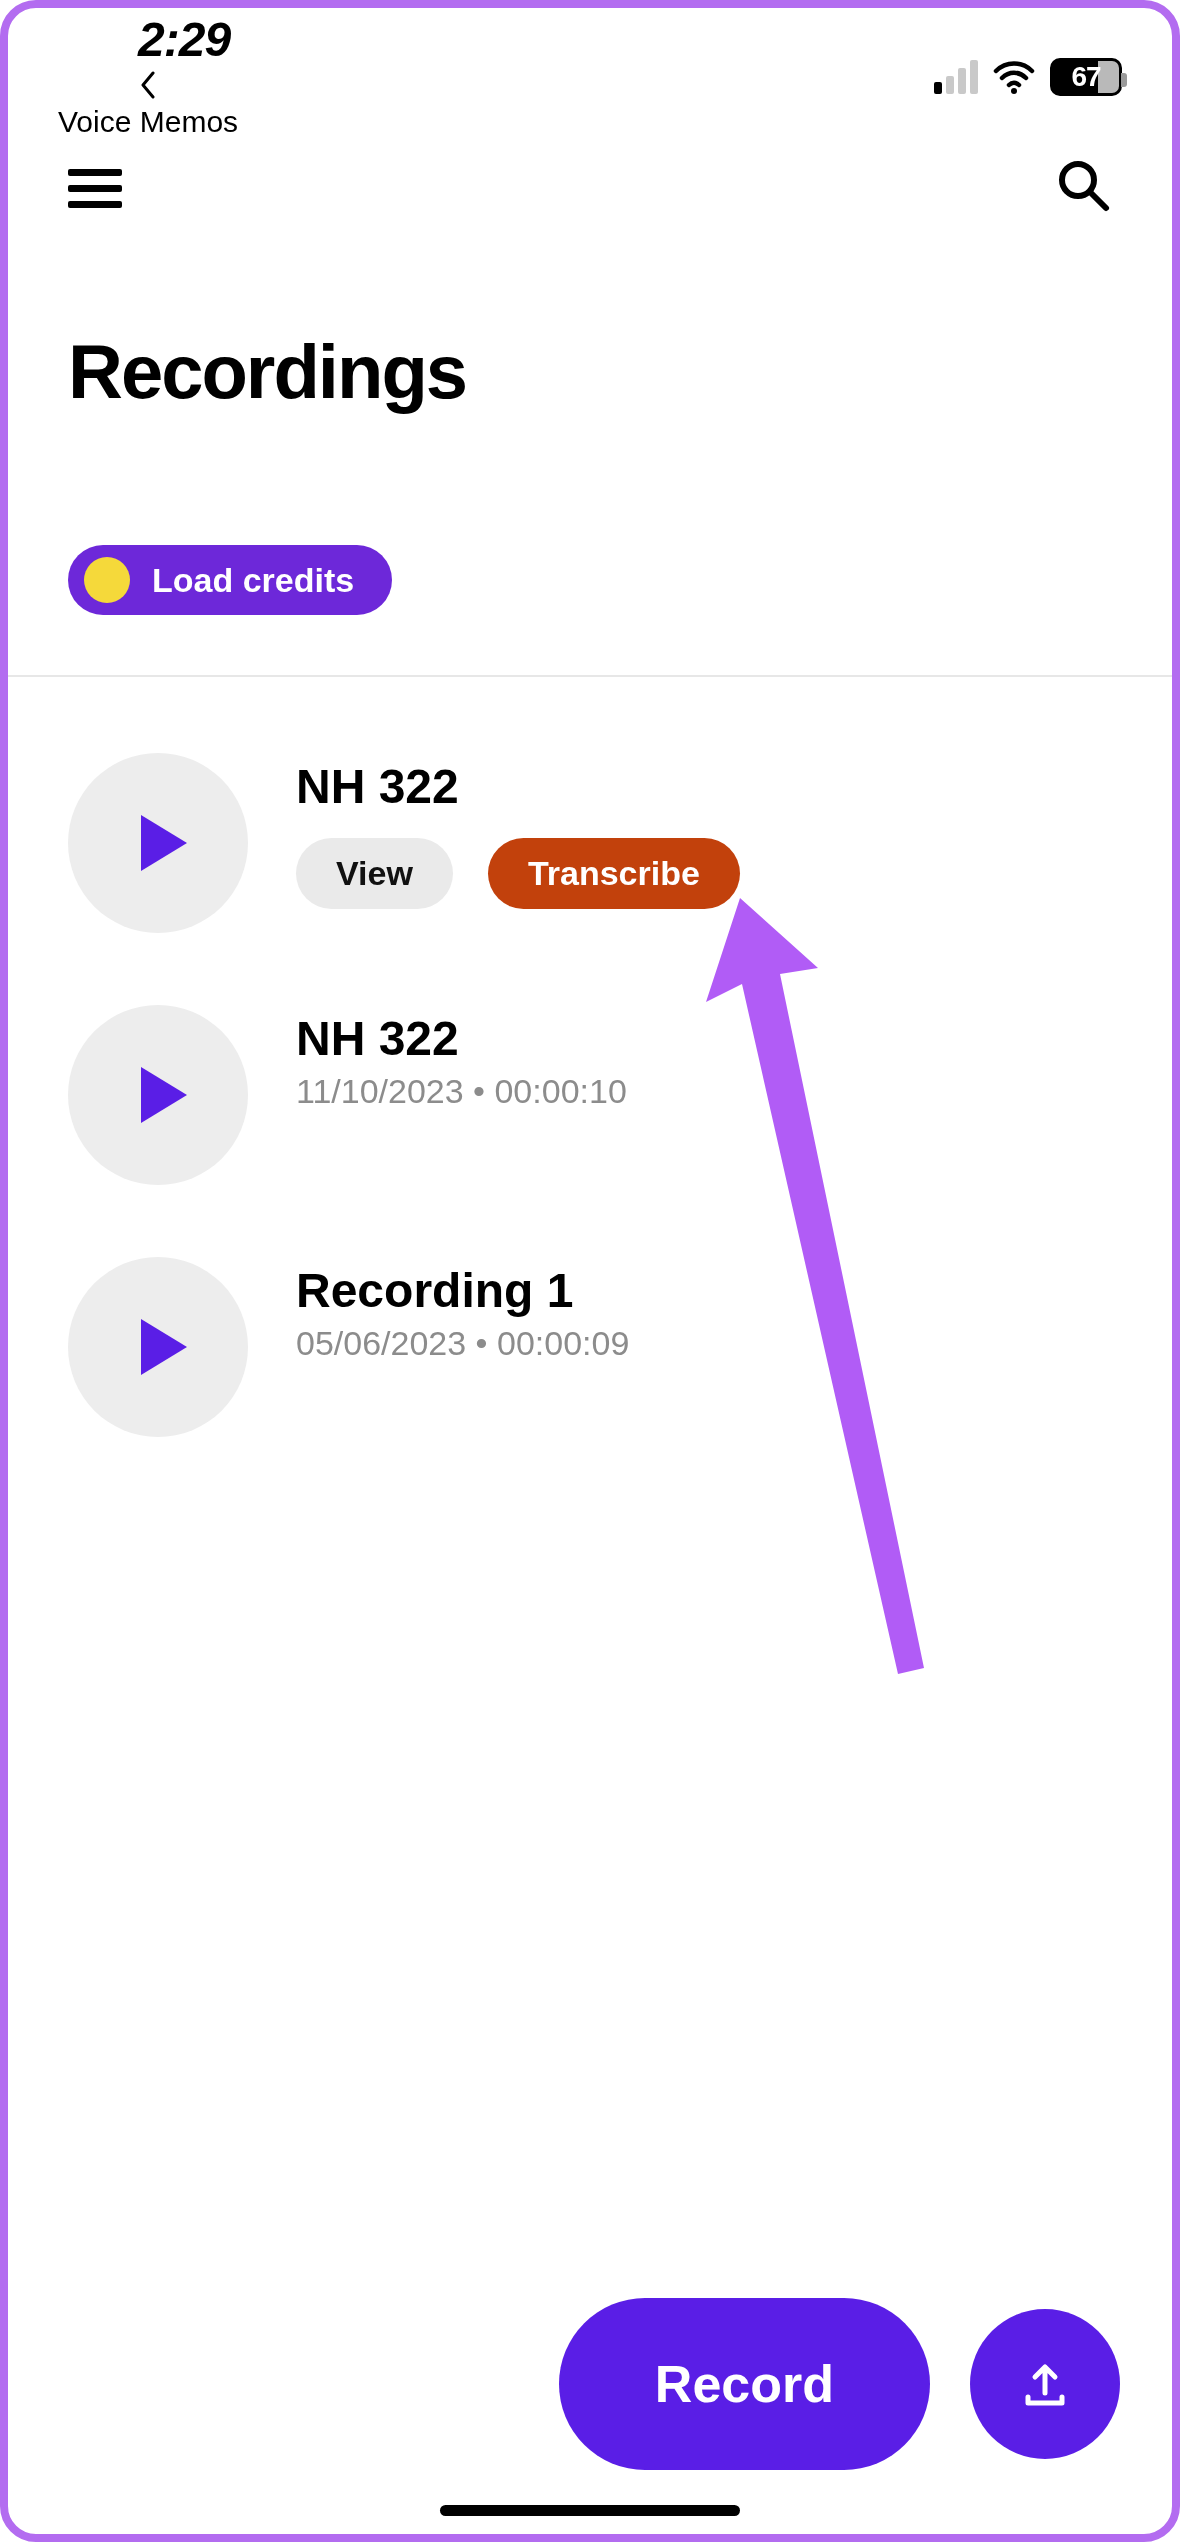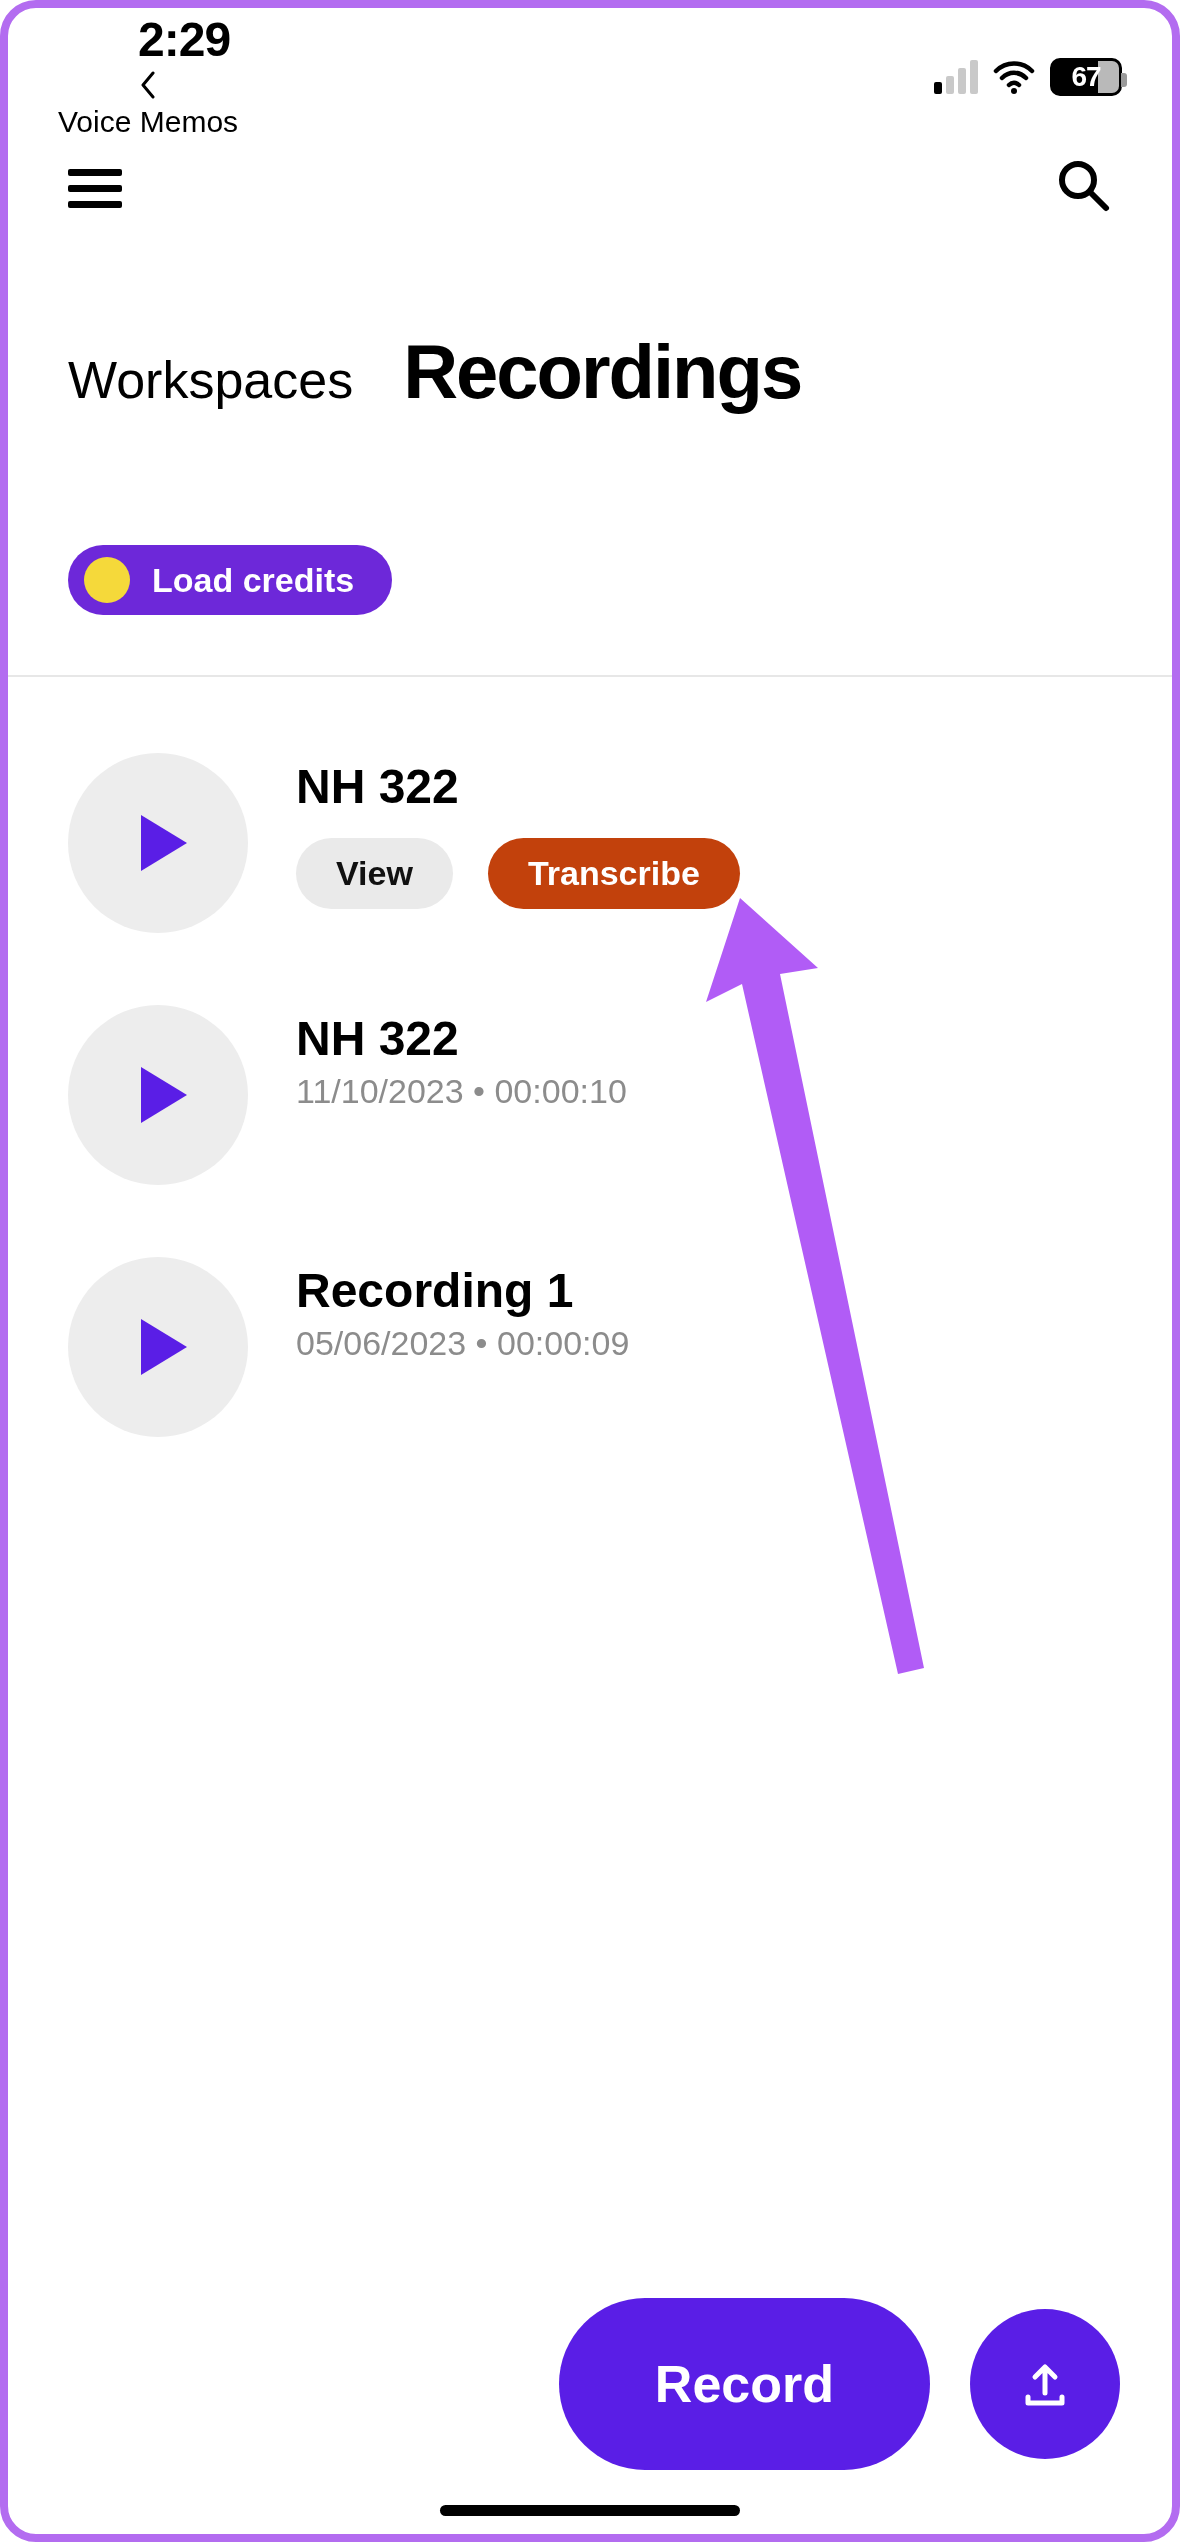--- a/index.html
+++ b/index.html
@@ -16,21 +16,21 @@
     overflow: hidden;
     background: #fff;
   }
 
   
   .status-bar {
     display: flex; justify-content: space-between; align-items: center;
     padding: 24px 50px 0 50px; height: 110px;
   }
   .status-left { display: flex; flex-direction: column; align-items: flex-start; }
-  .status-time { font-size: 48px; font-weight: 600; letter-spacing: -1px; padding-left: 80px; }
+  .status-time { font-size: 48px; font-weight: 600; letter-spacing: -1px; padding-left: 80px; font-style: italic; }
   .status-back-app { display: flex; align-items: center; gap: 6px; font-size: 30px; color: #000; padding-top: 4px; flex-direction: column; }
   .status-right { display: flex; align-items: center; gap: 14px; padding-top: 4px; }
   .cell-bars { display: flex; align-items: flex-end; gap: 4px; }
   .cell-bars span { width: 8px; background: #c9c9c9; border-radius: 2px; display: block; }
   .cell-bars span.on { background: #000; }
   .wifi { width: 44px; height: 44px; }
   .battery {
     position: relative; width: 72px; height: 38px;
     border: 3px solid #000; border-radius: 10px; background:#000;
     display: flex; align-items: center; justify-content: center;
@@ -157,21 +157,20 @@
     </div>
     <div class="search-btn">
       <svg width="56" height="56" viewBox="0 0 56 56">
         <circle cx="22" cy="22" r="16" stroke="#000" stroke-width="6" fill="none"></circle>
         <line x1="34" y1="34" x2="50" y2="50" stroke="#000" stroke-width="6" stroke-linecap="round"></line>
       </svg>
     </div>
   </div>
 
   <div class="title-row">
-    <div class="breadcrumb">Workspaces</div>
     <div class="page-title">Recordings</div>
   </div>
 
   <div class="credits-section">
     <div class="credits-pill">
       <div class="credits-coin"></div>
       <span>Load credits</span>
     </div>
   </div>
 

